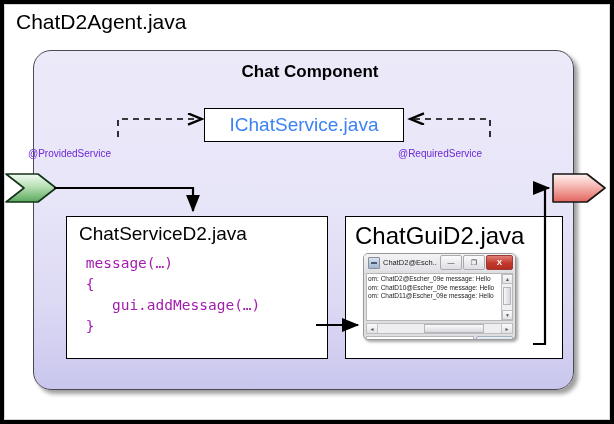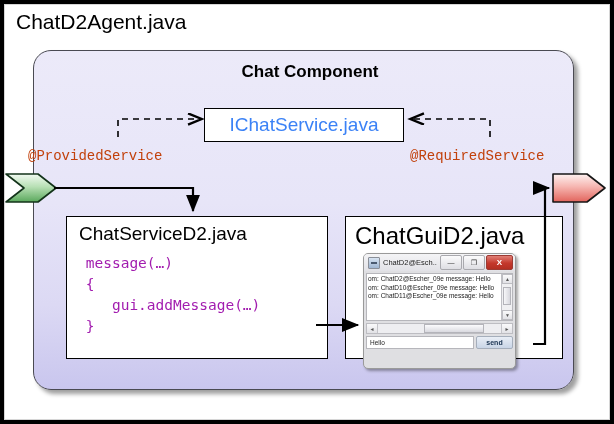--- a/index.html
+++ b/index.html
@@ -26,43 +26,43 @@
     font-size:17px;font-weight:bold;color:#000;}
   
   .component-title{left:3px;}
 
   
   .iface-box{position:absolute;left:204px;top:108px;width:200px;height:34px;
     box-sizing:border-box;border:1.4px solid #000;background:#ffffff;
     display:flex;align-items:center;justify-content:center;font-size:19px;color:#3b82f6;}
 
   
-  .anno{position:absolute;font-family:Liberation Mono, monospace;
-    font-size:14px;color:#c2410c;white-space:nowrap;}
+  .anno{position:absolute;font-family:Liberation Sans, sans-serif;
+    font-size:10px;color:#6d28d9;white-space:nowrap;}
   .anno-provided{left:28px;top:148px;}
-  .anno-required{left:410px;top:148px;}
+  .anno-required{left:398px;top:148px;}
 
   
   .port{position:absolute;}
   .port svg{display:block;}
 
   
   .code-box{position:absolute;left:66px;top:216px;width:262px;height:143px;
     box-sizing:border-box;border:1.5px solid #000;background:#ffffff;}
   .code-title{position:absolute;left:12px;top:6px;font-size:19px;color:#000;white-space:nowrap;}
   .code-lines{position:absolute;left:10px;top:36px;
     font-family:"DejaVu Sans Mono","Liberation Mono",monospace;font-size:14.5px;
     line-height:21px;color:#a21caf;white-space:pre;}
 
   .gui-box{position:absolute;left:345px;top:216px;width:218px;height:143px;
     box-sizing:border-box;border:1.5px solid #000;background:#ffffff;}
   .gui-title{position:absolute;left:9px;top:5px;font-size:24px;color:#000;white-space:nowrap;}
 
   
-  .swing-win{position:absolute;left:17px;top:36px;width:153px;height:116px;
+  .swing-win{position:absolute;left:17px;top:36px;width:153px;height:87px;
     border:1px solid #9a9a9a;border-radius:5px;background:#dfdfe2;
     box-shadow:2px 2px 3px rgba(0,0,0,0.35);box-sizing:border-box;overflow:hidden;}
   .swing-titlebar{position:relative;height:17px;display:flex;align-items:center;
     background:linear-gradient(180deg,#f4f4f6 0%,#e2e2e7 100%);padding:0 2px 0 4px;}
   .swing-appicon{width:10px;height:10px;border:1px solid #8a8f98;border-radius:1px;
     background:linear-gradient(180deg,#d8e4f2,#9fb6d2);margin-right:3px;flex:0 0 auto;position:relative;}
   .swing-appicon:after{content:"";position:absolute;left:2px;top:4px;width:6px;height:2px;background:#4a5a70;}
   .swing-title-text{font-size:7.5px;color:#222;white-space:nowrap;flex:1 1 auto;overflow:hidden;}
   .wbtn{width:20px;height:13px;margin-left:1px;border:1px solid #a9a9ae;border-radius:2px;
     display:flex;align-items:center;justify-content:center;font-size:7px;color:#333;

